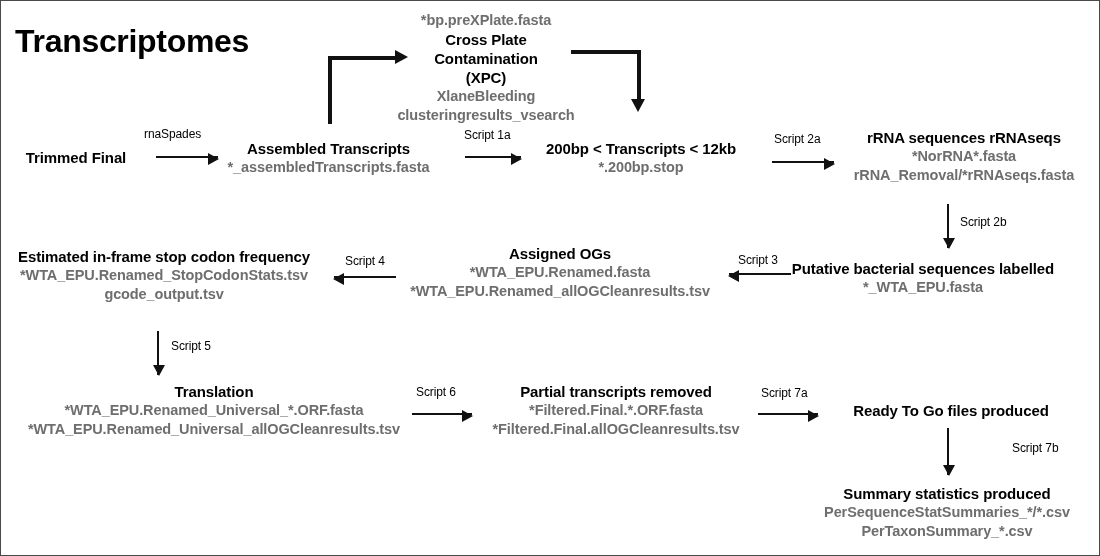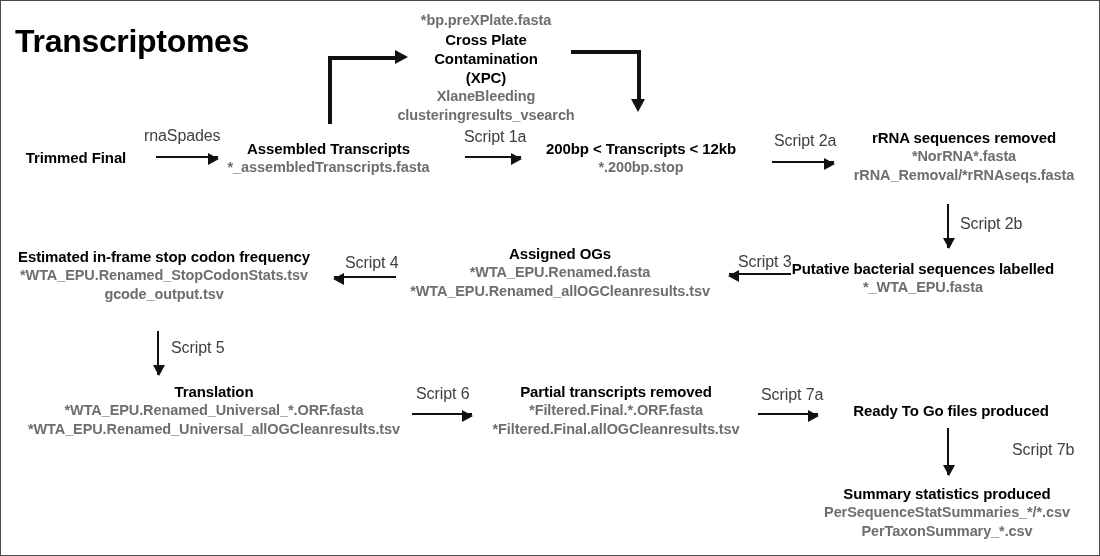--- a/index.html
+++ b/index.html
@@ -44,23 +44,23 @@
     font-weight: bold;
     color: #000000;
     font-size: 32px;
     letter-spacing: -0.3px;
     white-space: nowrap;
   }
 
   
   .edge-label {
     position: absolute;
-    font-size: 16px;
+    font-size: 12px;
     font-weight: normal;
-    color: #404040;
+    color: #000000;
     white-space: nowrap;
     letter-spacing: -0.1px;
   }
 
   
   .arrow-h {
     position: absolute;
     height: 0;
     border-top: 2px solid #111111;
   }
@@ -147,21 +147,21 @@
 
   <div class="node" style="left:530px; top:138px; width:220px;">
     <div class="title">200bp &lt; Transcripts &lt; 12kb</div>
     <div class="file">*.200bp.stop</div>
   </div>
 
   <div class="edge-label" style="left:773px; top:131px;">Script 2a</div>
   <div class="arrow-h" style="left:771px; top:160px; width:62px;"></div>
 
   <div class="node" style="left:833px; top:127px; width:260px;">
-    <div class="title">rRNA sequences removed</div>
+    <div class="title">rRNA sequences rRNAseqs</div>
     <div class="file">*NorRNA*.fasta</div>
     <div class="file">rRNA_Removal/*rRNAseqs.fasta</div>
   </div>
 
   <div class="node" style="left:390px; top:10px; width:190px;">
     <div class="file">*bp.preXPlate.fasta</div>
     <div class="title">Cross Plate</div>
     <div class="title">Contamination</div>
     <div class="title">(XPC)</div>
     <div class="file">XlaneBleeding</div>

